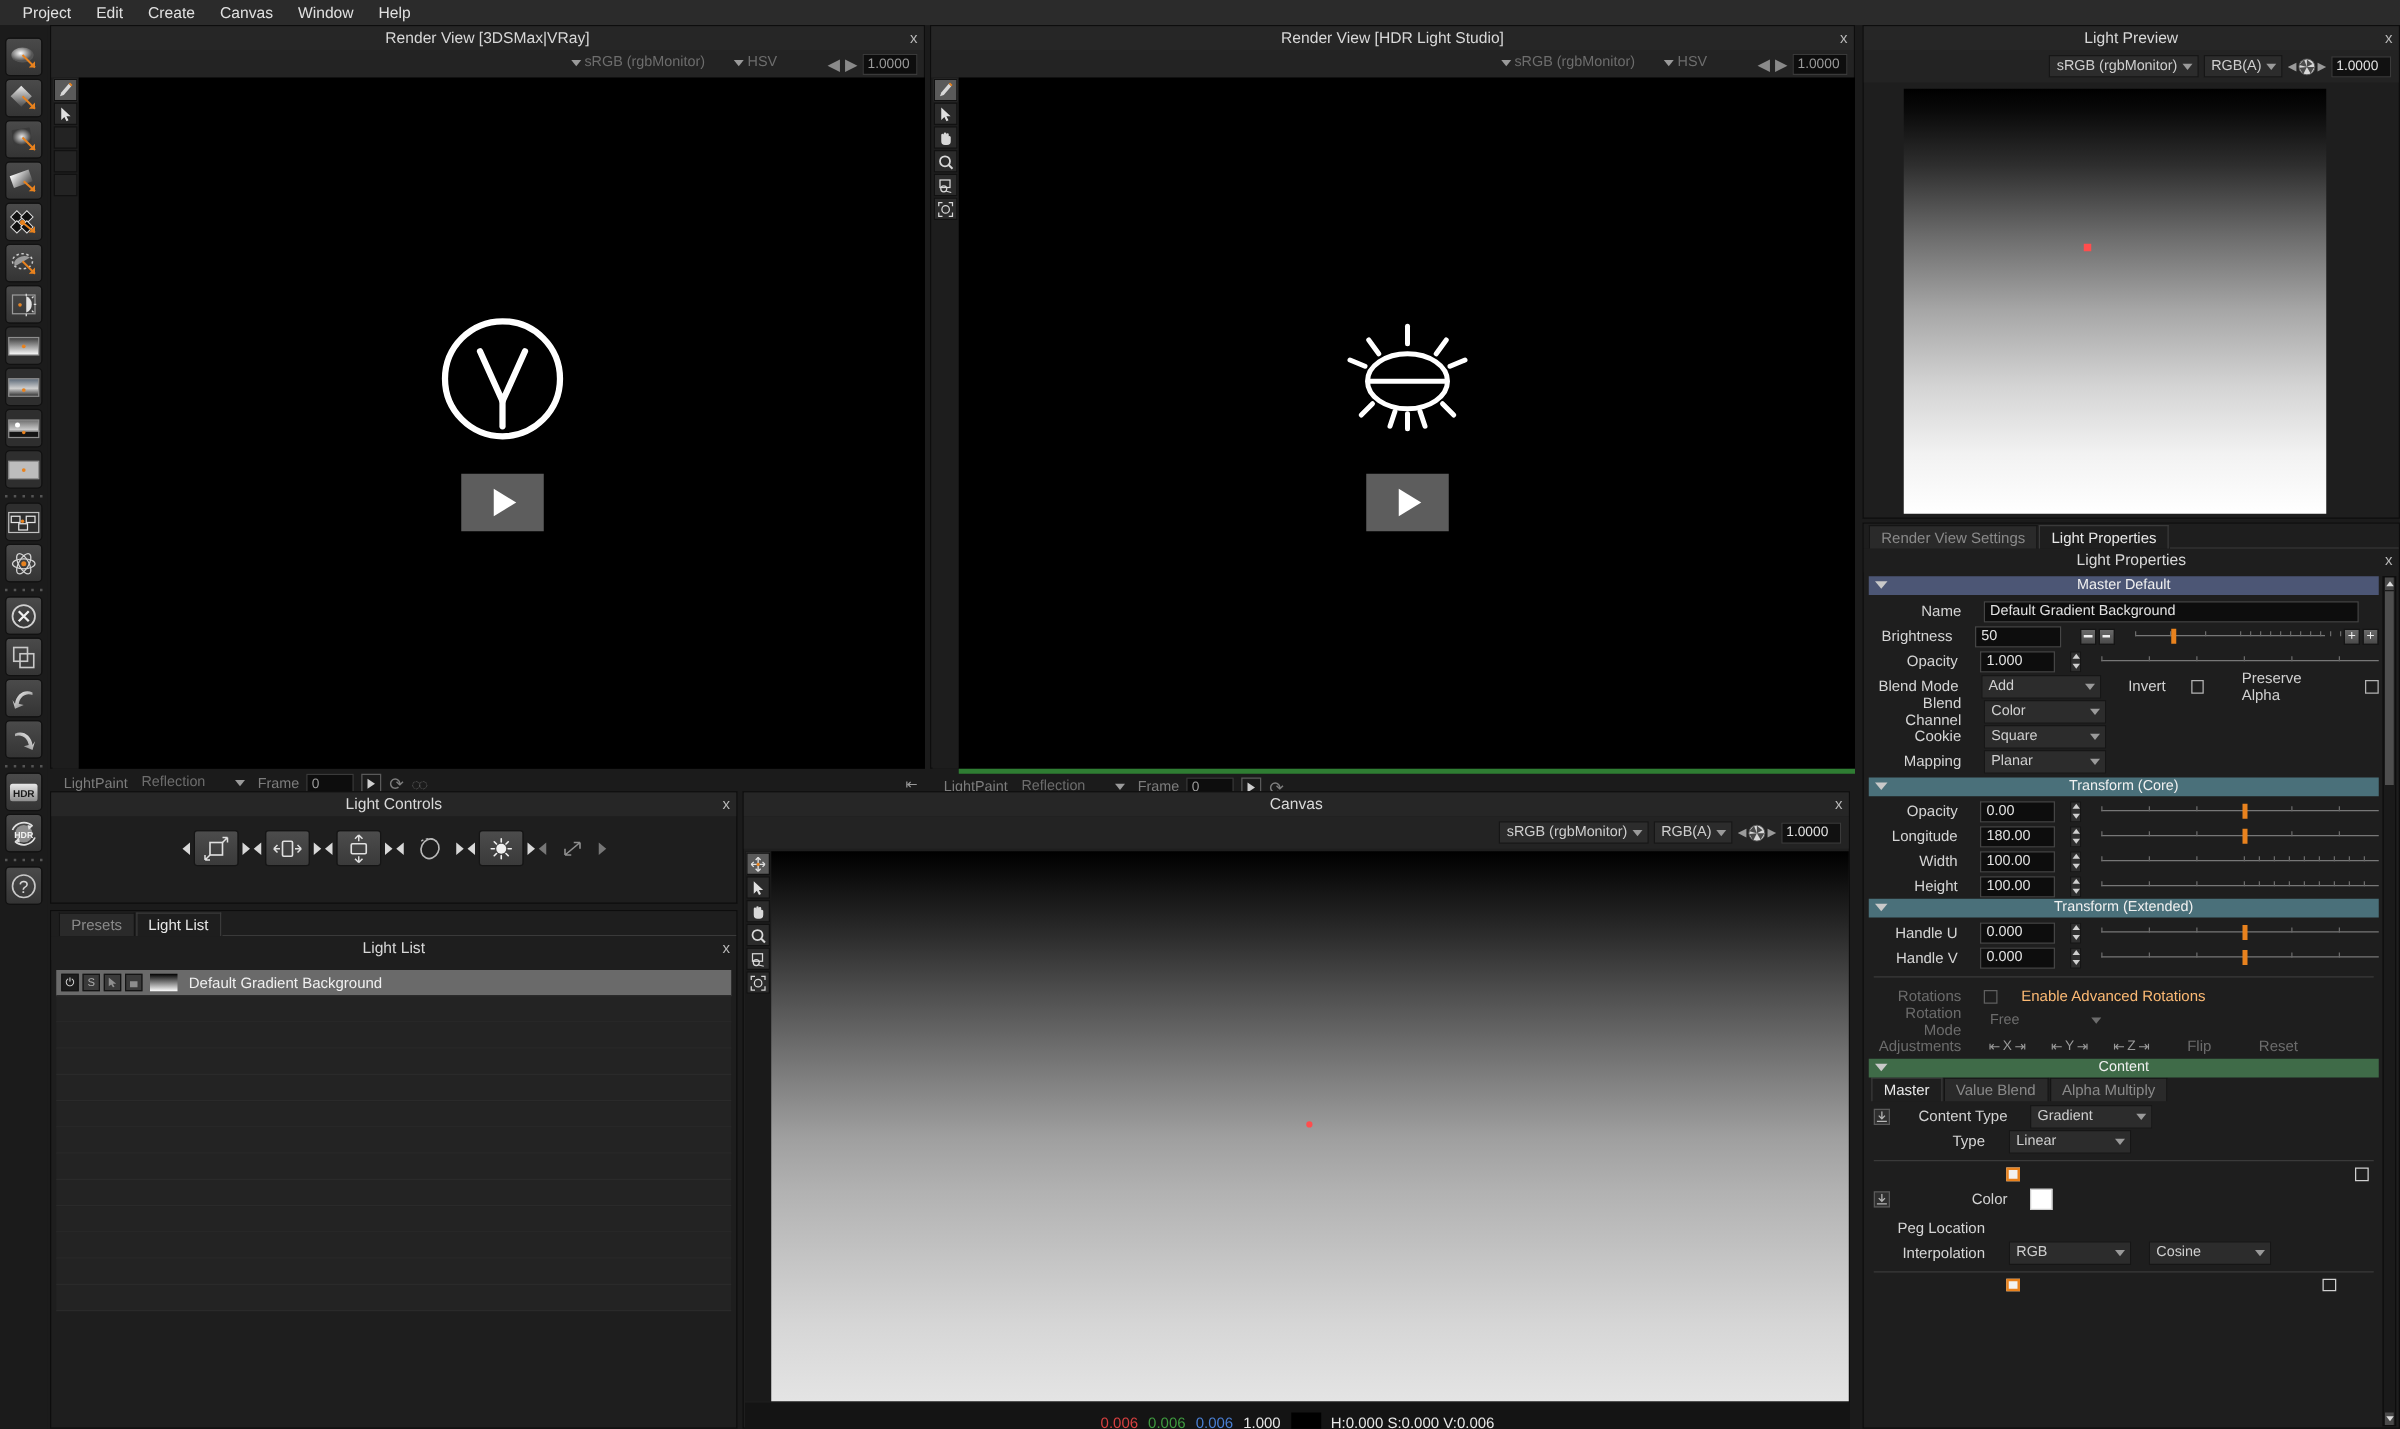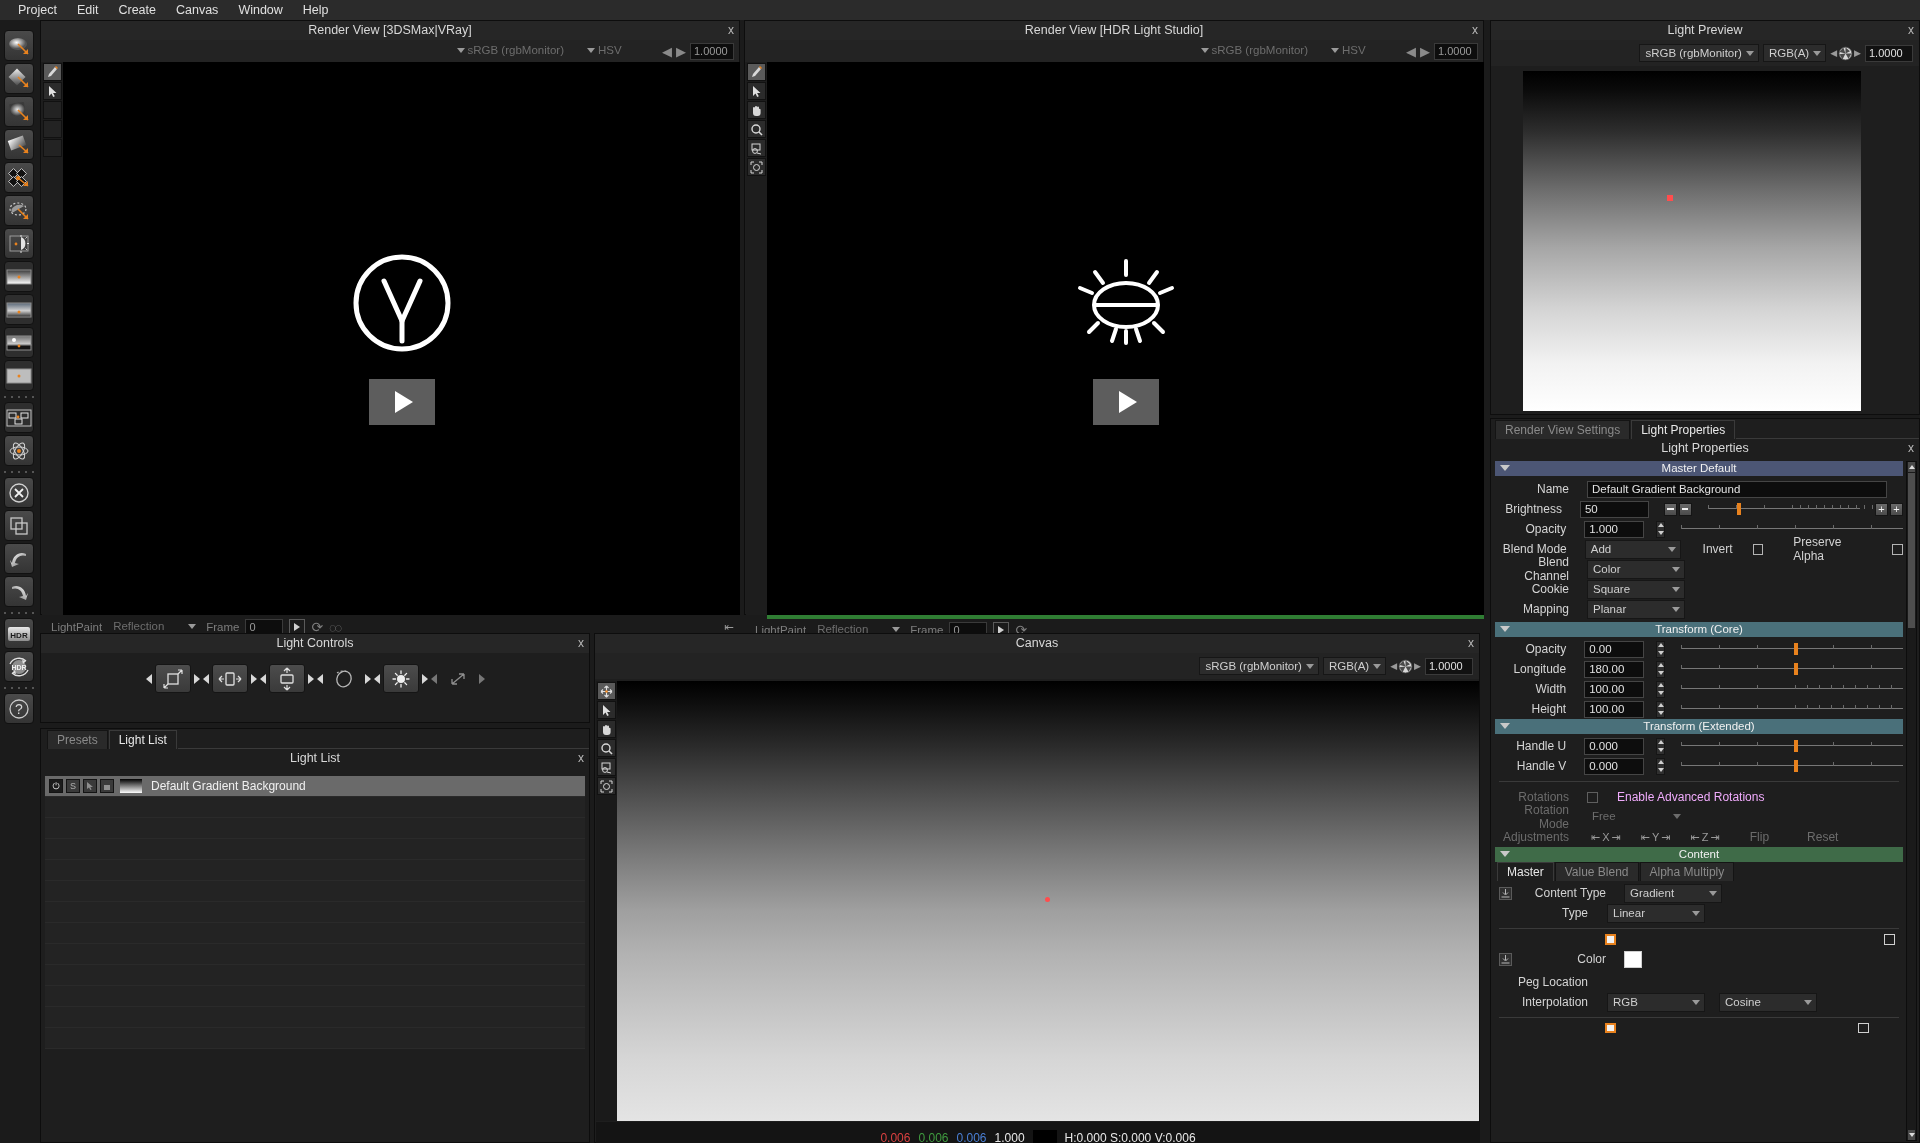--- a/index.html
+++ b/index.html
@@ -968,21 +968,21 @@
           <span class="tick" style="left:152px;"></span>
             <span class="tick" style="left:190px;"></span>
             <span class="tick" style="left:228px;"></span>
           <span class="knob" style="left:113px;"></span>
         </span>
       </div>
       <div style="height:1px;background:#3a3a3a;margin:5px 4px;"></div>
       <div class="prow">
         <span class="plabel dim">Rotations</span>
         <span class="chk dim"></span>
-        <span style="margin-left:7px;font-size:12px;color:#f0abfc;">Enable Advanced Rotations</span>
+        <span style="margin-left:7px;font-size:12px;color:#fdba74;">Enable Advanced Rotations</span>
       </div>
       <div class="prow">
         <span class="plabel dim">Rotation Mode</span>
         <span class="cbox" style="width:98px;height:19px;line-height:17px;background:transparent;border:none;color:#6c6c6c;">
           <span class="ca" style="border-top-color:#6c6c6c;"></span>
           <span>Free</span>
         </span>
       </div>
       <div class="prow">
         <span class="plabel dim">Adjustments</span>

